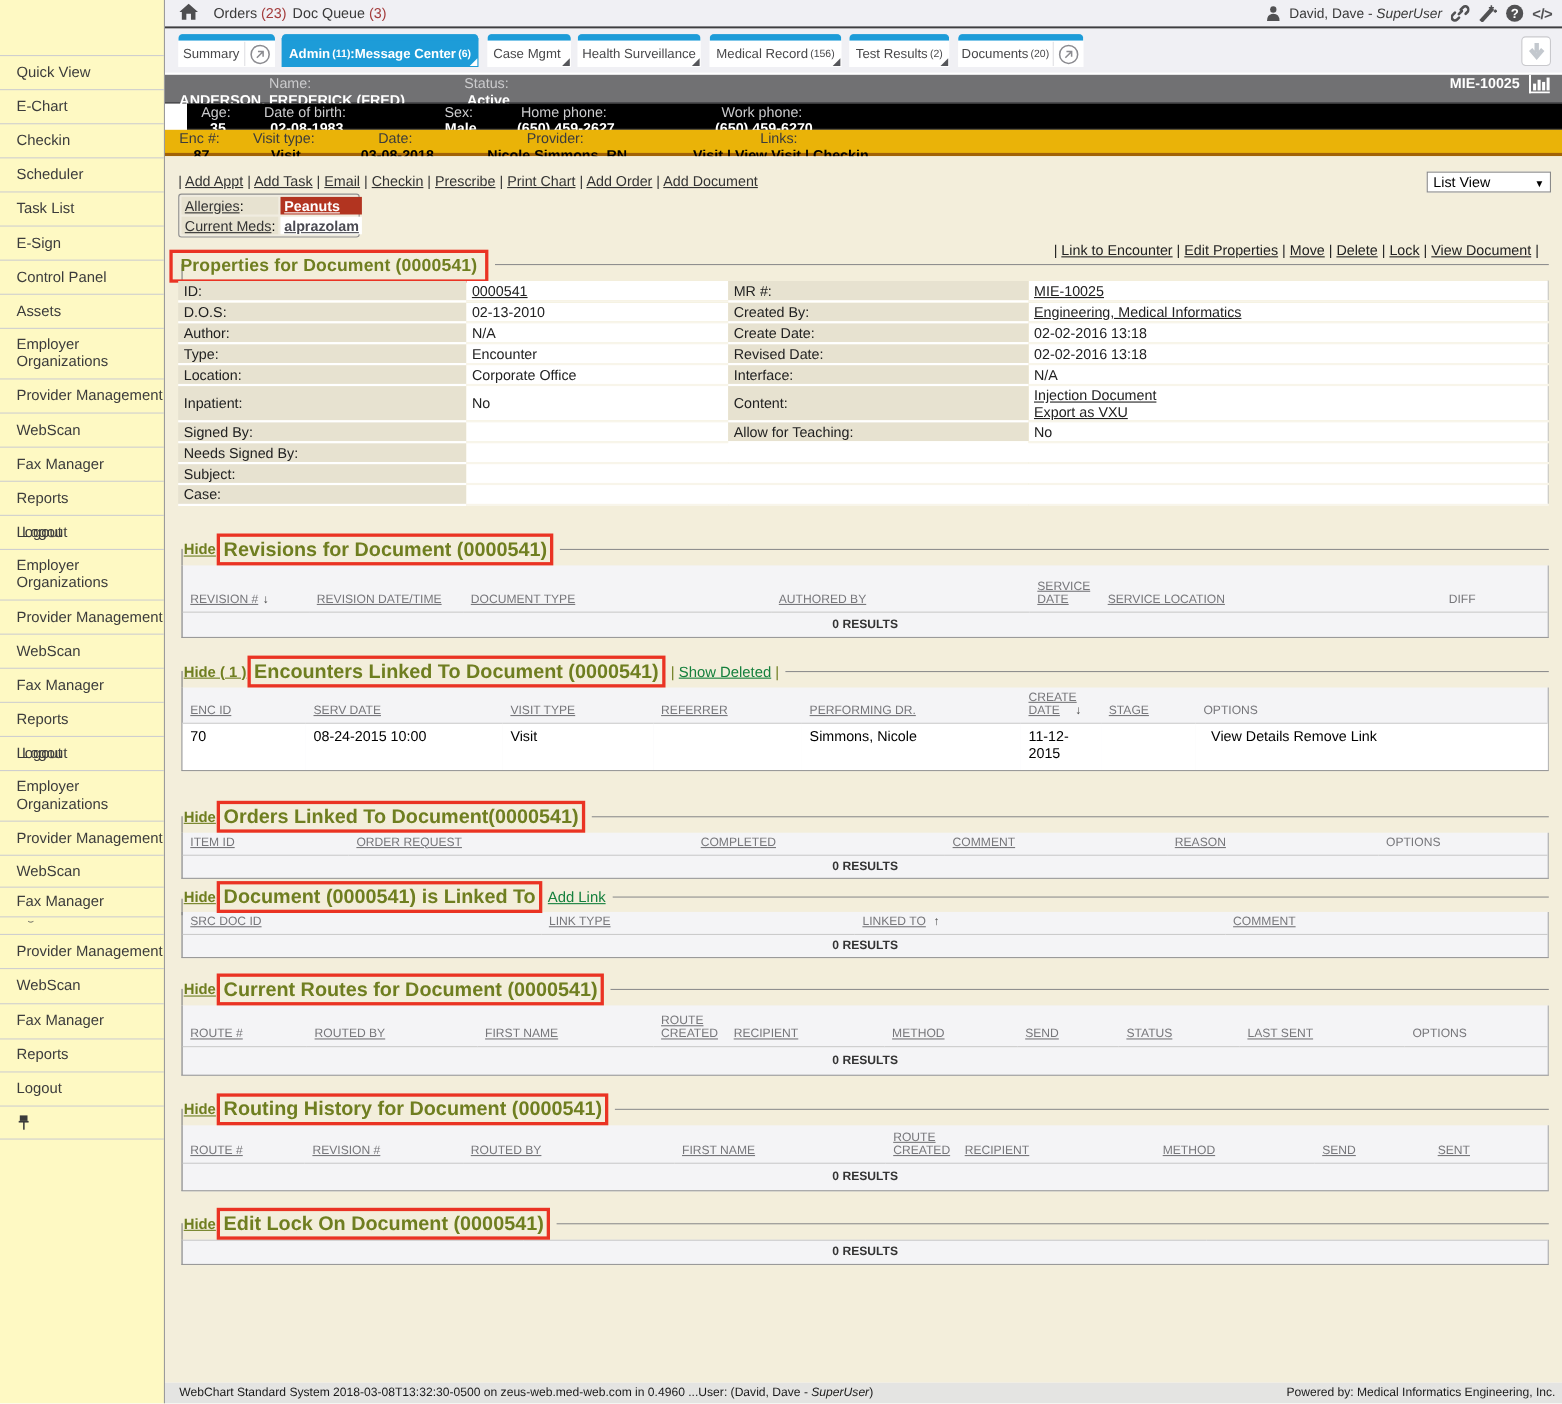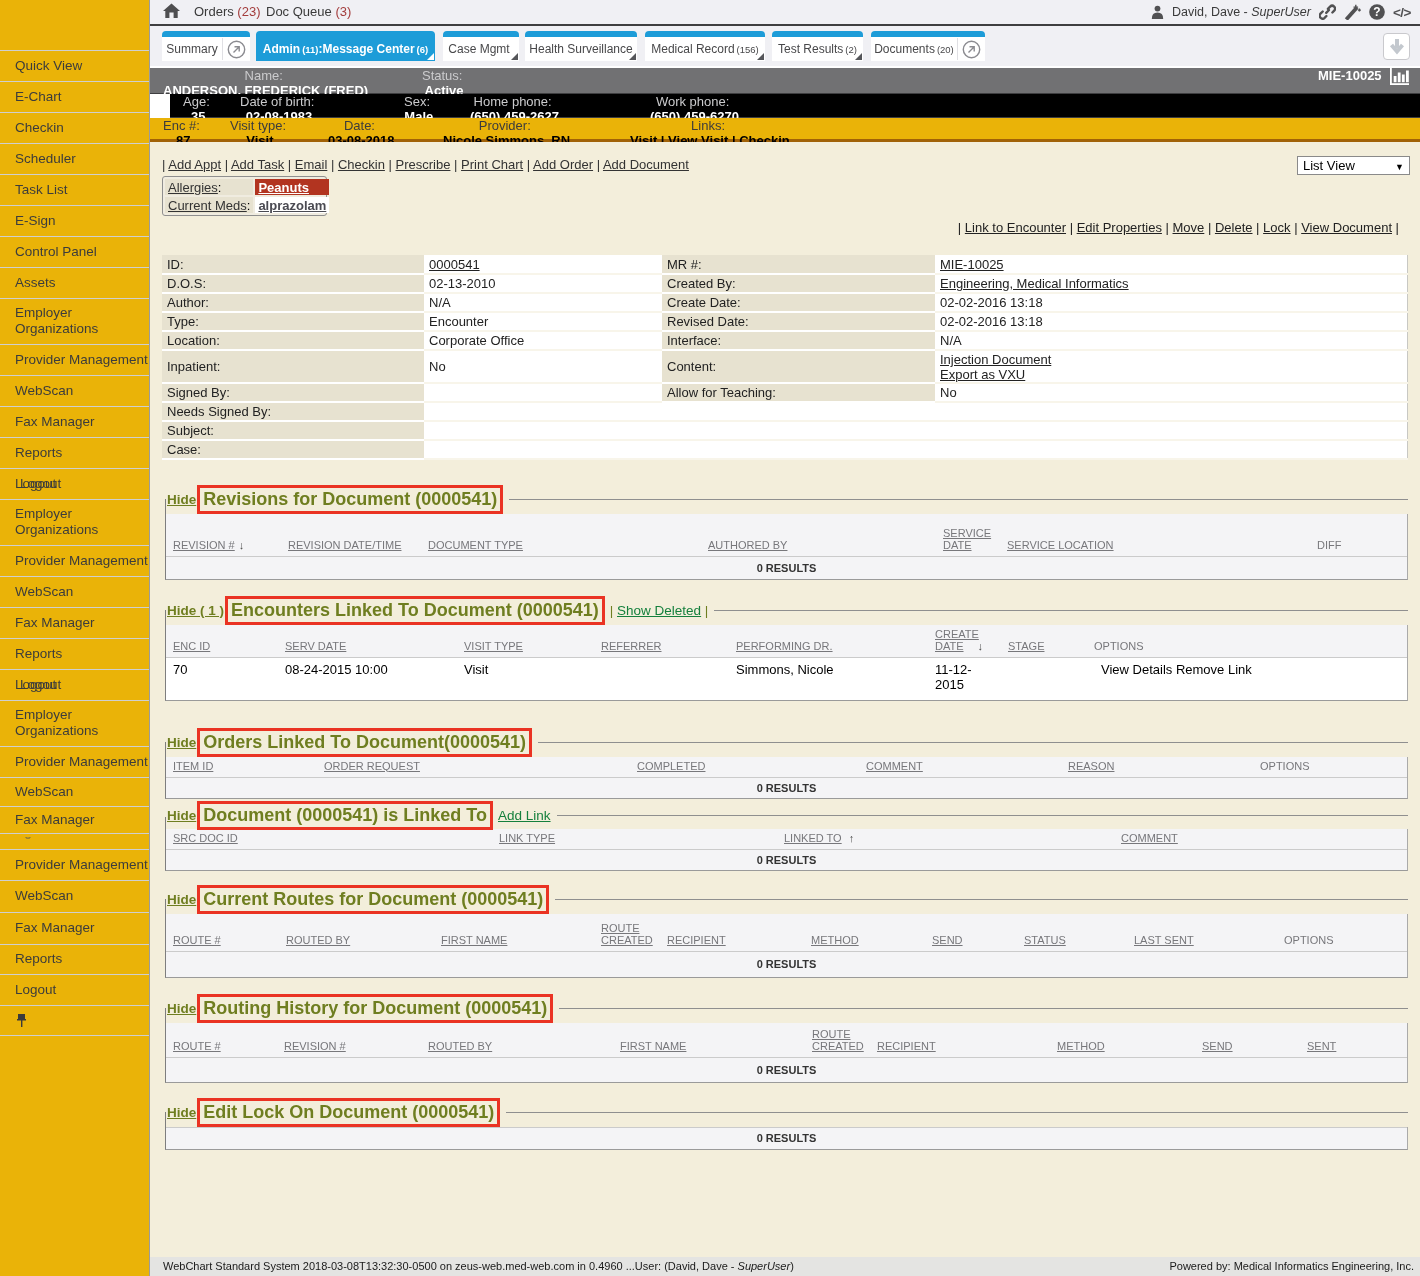--- a/index.html
+++ b/index.html
@@ -1,18 +1,18 @@
 <!DOCTYPE html>
 <html><head><meta charset="utf-8">
 <style>
 * { margin:0; padding:0; box-sizing:border-box; }
 html,body { width:1420px; height:1276px; font-family:"Liberation Sans", sans-serif; background:#fff; position:relative; overflow:hidden; }
 #page { position:absolute; top:0; left:0; width:1420px; height:1276px; }
 
-#sidebar { position:absolute; left:0; top:0; width:150px; height:1276px; background:#eab308; border-right:1px solid #9b9b9b; z-index:5; }
+#sidebar { position:absolute; left:0; top:0; width:150px; height:1276px; background:#fef9c3; border-right:1px solid #9b9b9b; z-index:5; }
 .sitem { position:absolute; left:0; width:149px; font-size:13.5px; color:#3c3c3c; padding-left:15px; display:flex; align-items:center; line-height:16px; }
 .sdiv { position:absolute; left:0; width:149px; height:1px; background:#cfcfcf; }
 
 #topbar { position:absolute; left:150px; top:0; width:1270px; height:26px; background:#f0f0f4; border-bottom:2px solid #3e3e40; }
 #topbar .crumb { position:absolute; top:4px; font-size:13px; color:#3a3a3a; white-space:nowrap; }
 #topbar .num { color:#a33c3c; }
 #userarea { position:absolute; top:4px; right:9px; font-size:12.5px; color:#3a3a3a; display:flex; align-items:center; gap:8px; }
 
 #tabstrip { position:absolute; left:150px; top:26px; width:1270px; height:40px; background:#f0f0f4; }
 .tab { position:absolute; top:5px; height:30px; background:#fff; border-radius:4px 4px 0 0; border-top:6px solid #1d9cd8; display:flex; }
@@ -275,20 +275,26 @@
               <td style="background:#b23420;width:71px"><a style="color:#fff;font-weight:bold;text-decoration:underline">Peanuts</a></td>
             </tr>
 <tr>
               <td class="lab"><a class="alink">Current Meds</a>:</td>
               <td style="background:#fff"><a style="color:#4a4a52;font-weight:bold;text-decoration:underline">alprazolam</a></td>
             </tr>
 </tbody>
         </table>
       </div>
 <div id="proplinks">| <a class="alink">Link to Encounter</a> | <a class="alink">Edit Properties</a> | <a class="alink">Move</a> | <a class="alink">Delete</a> | <a class="alink">Lock</a> | <a class="alink">View Document</a> |</div>
+<div class="sect" style="top:83px">
+        <div class="legend">
+          <span class="rbox" style="margin-left:-11px;font-size:16px;padding:3px 7px;letter-spacing:0.15px;position:relative;top:2px">Properties for Document (0000541)</span>
+          <span class="lline"></span>
+        </div>
+      </div>
 <table id="proptable">
 <colgroup>
           <col style="width:262px">
           <col style="width:238px">
           <col style="width:273px">
           <col>
         </colgroup>
 <tbody>
           <tr>
             <td class="lab">ID:</td>

